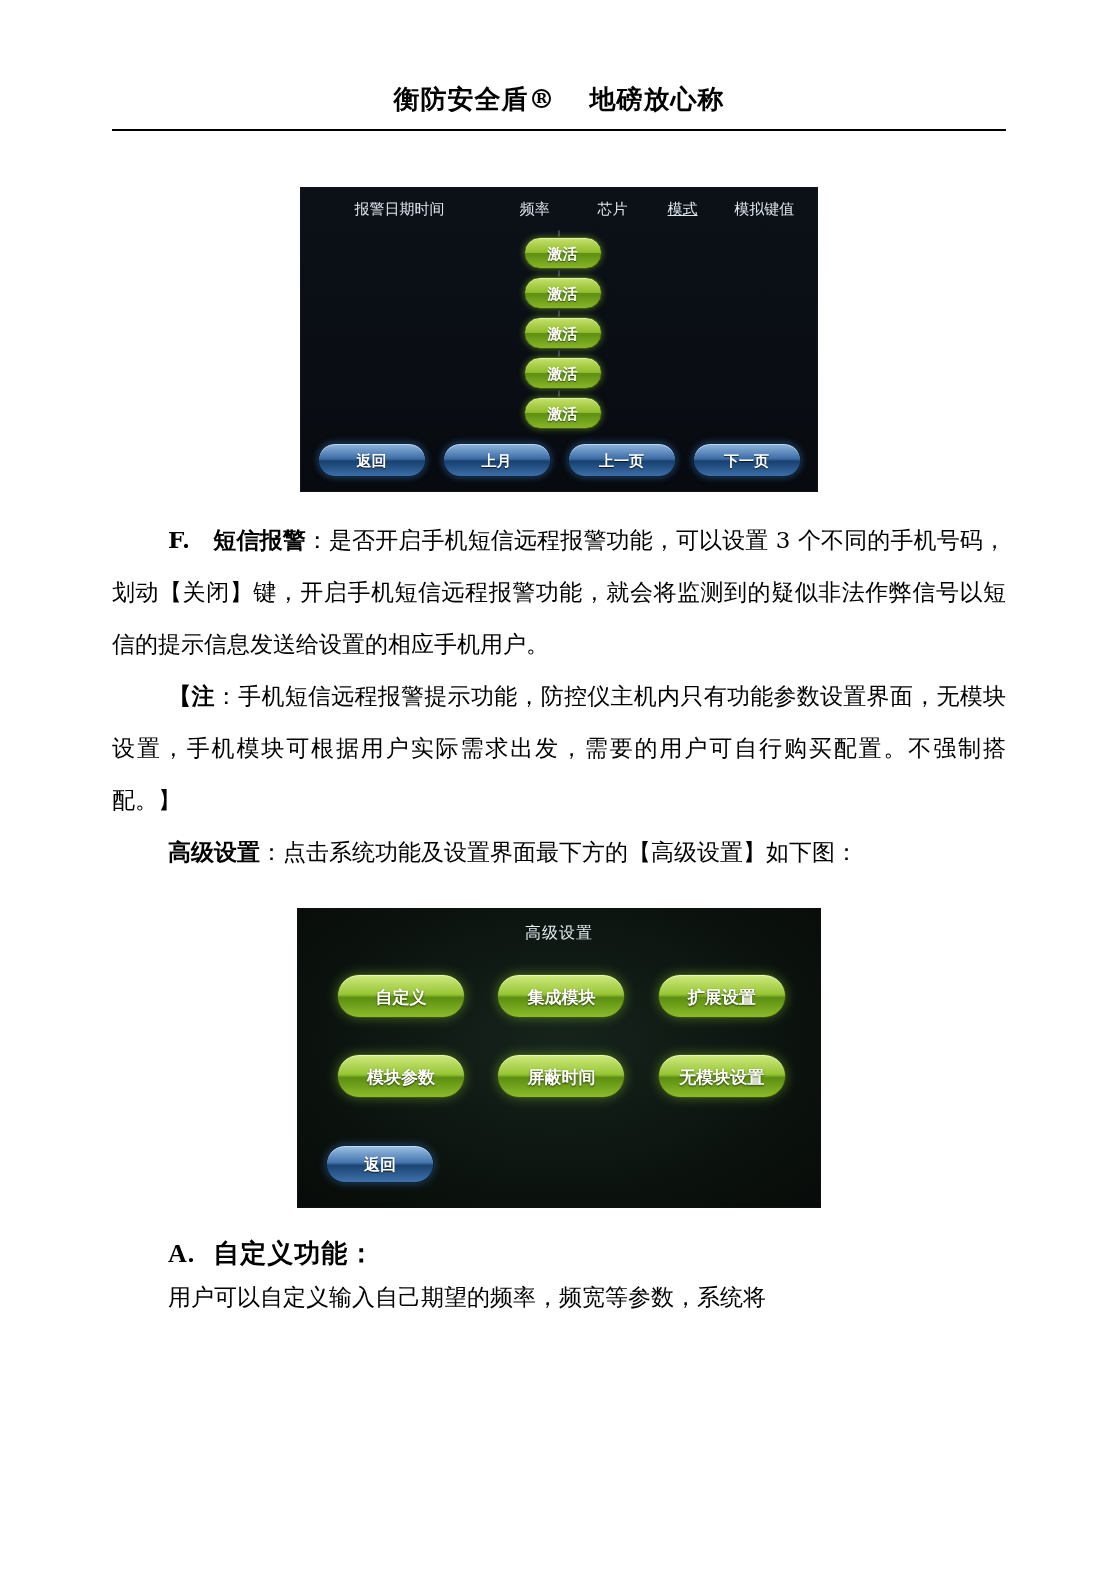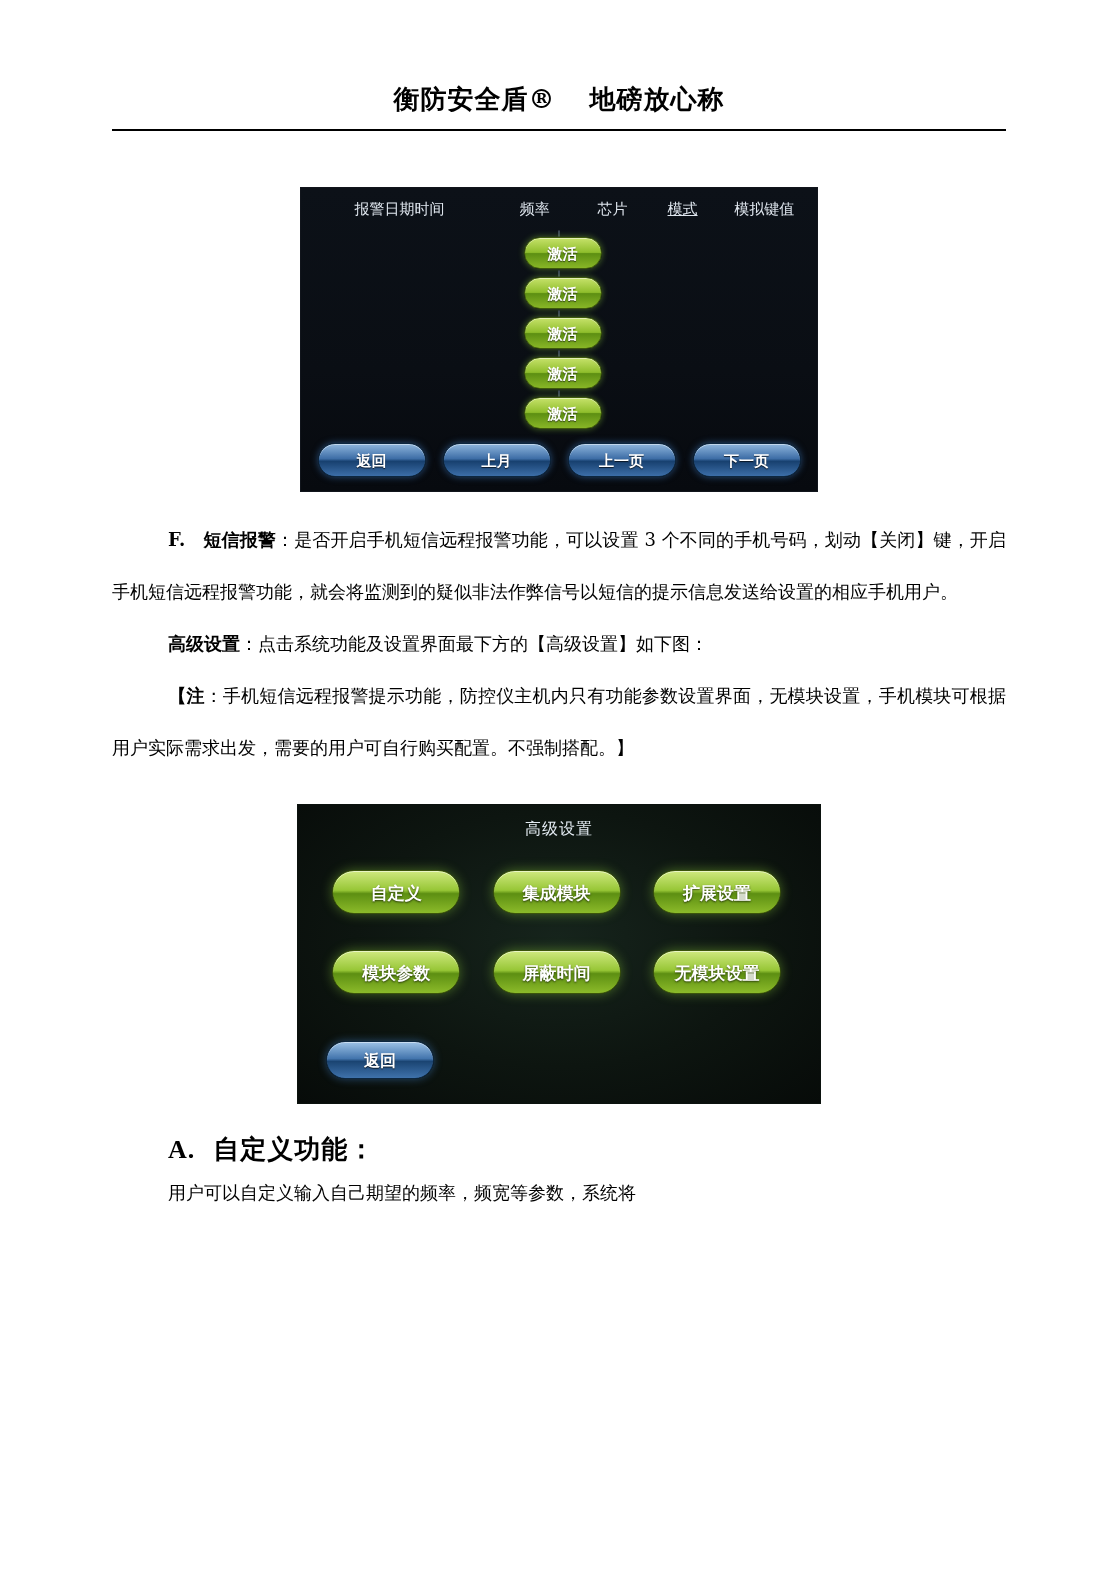--- a/index.html
+++ b/index.html
@@ -123,21 +123,21 @@
     font-weight: bold;
     text-align: center;
     line-height: 34px;
     text-shadow: 0 1px 1px rgba(0,0,0,0.7);
     box-shadow: 0 0 7px rgba(70,140,220,0.5), inset 0 1px 0 rgba(255,255,255,0.45);
     box-sizing: border-box;
   }
   
   .para {
     font-family: "DejaVu Serif", serif;
-    font-size: 18px;
+    font-size: 23px;
     line-height: 52px;
     text-align: justify;
     margin: 0;
     letter-spacing: 0px;
   }
   .para.first { margin-top: 22px; }
   .indent { display: inline-block; width: 56px; }
   .lbl { font-weight: bold; }
   
   .fig2 {
@@ -154,21 +154,21 @@
     color: #e3ebf2;
     font-family: "DejaVu Sans", sans-serif;
     font-size: 16px;
     padding-top: 14px;
     letter-spacing: 1px;
   }
   .f2-grid {
     margin-top: 30px;
     display: flex;
     flex-wrap: wrap;
-    justify-content: flex-start;
+    justify-content: flex-end;
     padding: 0 18px;
     box-sizing: border-box;
   }
   .f2-grid .cell {
     width: 33%;
     display: flex;
     justify-content: center;
     margin-bottom: 36px;
   }
   .btn-green-lg {
@@ -269,23 +269,23 @@
     <div class="f1-footer">
       <div class="btn-blue">返回</div>
       <div class="btn-blue">上月</div>
       <div class="btn-blue">上一页</div>
       <div class="btn-blue">下一页</div>
     </div>
   </div>
 
   <p class="para first"><span class="indent"></span><span class="lbl">F.　短信报警</span><span>：是否开启手机短信远程报警功能，可以设置 3 个不同的手机号码，划动【关闭】键，开启手机短信远程报警功能，就会将监测到的疑似非法作弊信号以短信的提示信息发送给设置的相应手机用户。</span></p>
 
+  <p class="para"><span class="indent"></span><span class="lbl">【注</span><span>：手机短信远程报警提示功能，防控仪主机内只有功能参数设置界面，无模块设置，手机模块可根据用户实际需求出发，需要的用户可自行购买配置。不强制搭配。】</span></p>
+
   <p class="para"><span class="indent"></span><span class="lbl">高级设置</span><span>：点击系统功能及设置界面最下方的【高级设置】如下图：</span></p>
-
-  <p class="para"><span class="indent"></span><span class="lbl">【注</span><span>：手机短信远程报警提示功能，防控仪主机内只有功能参数设置界面，无模块设置，手机模块可根据用户实际需求出发，需要的用户可自行购买配置。不强制搭配。】</span></p>
 
   <div class="fig fig2">
     <div class="f2-title">高级设置</div>
     <div class="f2-grid">
       <div class="cell">
           <div class="btn-green-lg">自定义</div>
         </div>
       <div class="cell">
           <div class="btn-green-lg">集成模块</div>
         </div>

